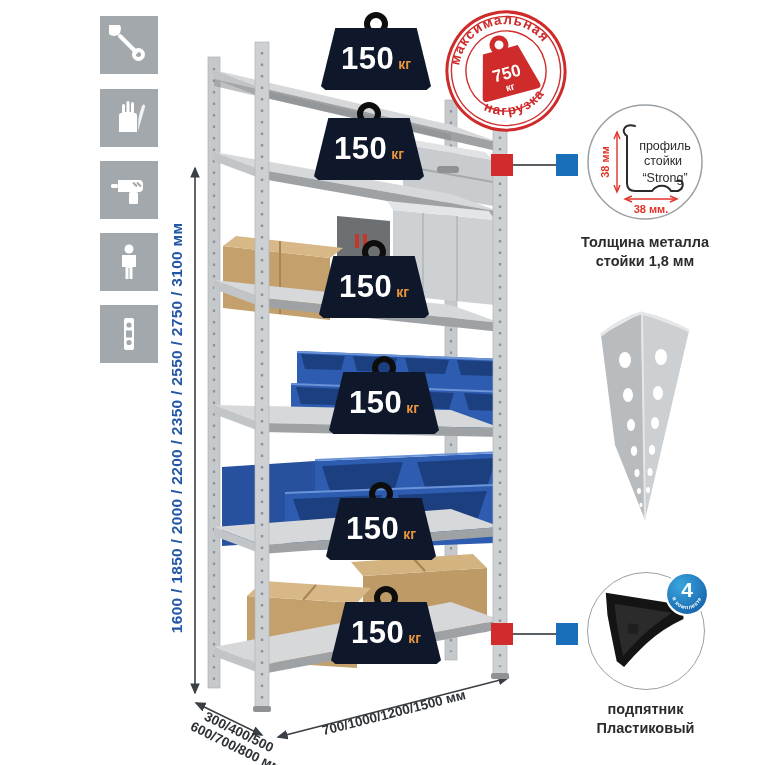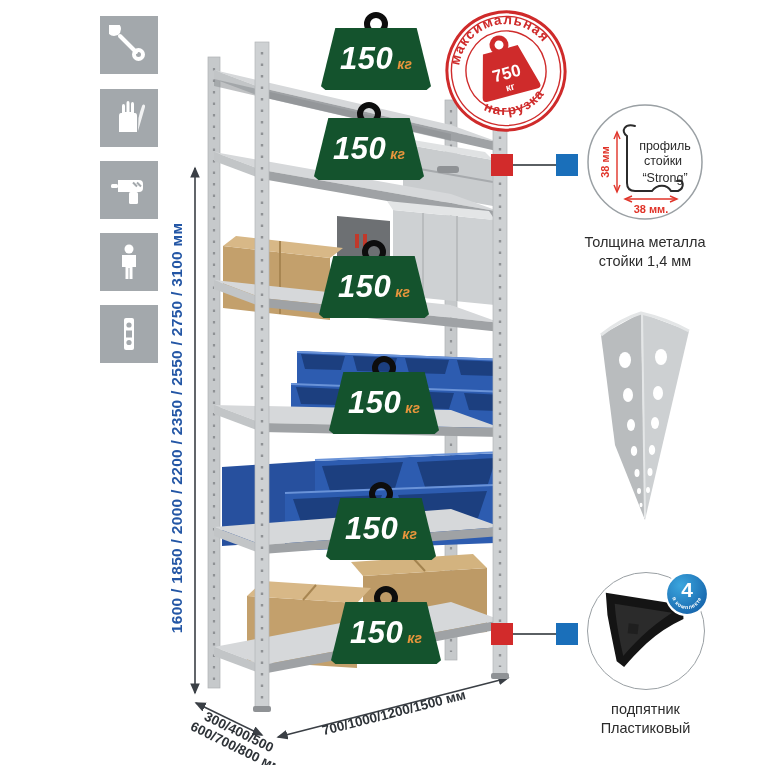--- a/index.html
+++ b/index.html
@@ -14,34 +14,34 @@
 
   
   .hdim-label{position:absolute;left:-88px;top:419px;width:530px;text-align:center;
               transform:rotate(-90deg);font-size:15.5px;font-weight:bold;color:#2356a5;
               letter-spacing:.3px;white-space:nowrap;}
 
   
   .weight{position:absolute;width:110px;height:78px;z-index:6;}
   .weight .ring{position:absolute;left:43px;top:0;width:12px;height:12px;border:6px solid #0d0d0d;
                 border-radius:50%;background:transparent;}
-  .weight .block{position:absolute;left:0;top:16px;width:110px;height:62px;background:#14532d;
+  .weight .block{position:absolute;left:0;top:16px;width:110px;height:62px;background:#0f172a;
                  clip-path:polygon(13% 0,87% 0,100% 94%,96% 100%,4% 100%,0 94%);
-                 display:flex;align-items:center;justify-content:center;font-style:italic;}
+                 display:flex;align-items:center;justify-content:center;}
   .weight .val{color:#ffffff;font-size:31px;font-weight:bold;letter-spacing:.5px;}
   .weight .unit{color:#e8953c;font-size:14px;font-weight:bold;margin:10px 0 0 4px;}
 
   
   .conn-line{position:absolute;height:2px;background:#5a5f63;z-index:4;}
   .conn-sq{position:absolute;width:22px;height:22px;z-index:5;}
   .conn-red{background:#d22b2b;}
   .conn-blue{background:#1a6fba;}
 
   
-  .callout-caption{position:absolute;text-align:center;font-size:14.5px;font-weight:normal;
+  .callout-caption{position:absolute;text-align:center;font-size:14.5px;font-weight:bold;
                    color:#2b2b2b;line-height:1.32;}
   .foot-circle{position:absolute;left:587px;top:572px;width:116px;height:116px;border-radius:50%;
                background:#ffffff;border:1.5px solid #9aa0a4;z-index:2;}
   .badge4{position:absolute;left:664px;top:571px;width:46px;height:46px;z-index:3;}
 </style>
 </head>
 <body>
 
 <div class="canvas">
 
@@ -325,21 +325,21 @@
         <path d="M91,98 L98,101 L91,104" fill="none"></path>
     </g>
     <text x="30" y="64" font-size="11" font-weight="bold" fill="#e03328" text-anchor="middle" transform="rotate(-90 30 64)">38 мм</text>
     <text x="72" y="115" font-size="11" font-weight="bold" fill="#e03328" text-anchor="middle">38 мм.</text>
     <text x="86" y="52" font-size="12.5" fill="#2b2b2b" text-anchor="middle">профиль</text>
     <text x="84" y="67" font-size="12.5" fill="#2b2b2b" text-anchor="middle">стойки</text>
     <text x="86" y="84" font-size="12.5" fill="#2b2b2b" text-anchor="middle">“Strong”</text>
   </svg>
   <div class="callout-caption" style="left:565px;top:233px;width:160px">
     <div>Толщина металла</div>
-    <div>стойки 1,4 мм</div>
+    <div>стойки 1,8 мм</div>
   </div>
 
   <svg class="abs" style="left:595px;top:305px" width="100" height="220" viewBox="0 0 100 220">
     <polygon points="6,30 46,8 50,215 20,140" fill="#b9bcbe"></polygon>
     <polygon points="46,8 94,26 50,215" fill="#cdd0d2"></polygon>
     <path d="M6,30 Q26,14 46,8 Q72,14 94,26" fill="none" stroke="#e4e6e7" stroke-width="3"></path>
     <line x1="47" y1="8" x2="50" y2="213" stroke="#e4e6e7" stroke-width="2"></line>
     <g fill="#ffffff">
       <ellipse cx="30" cy="55" rx="6" ry="8"></ellipse>
         <ellipse cx="33" cy="90" rx="5" ry="7"></ellipse>

